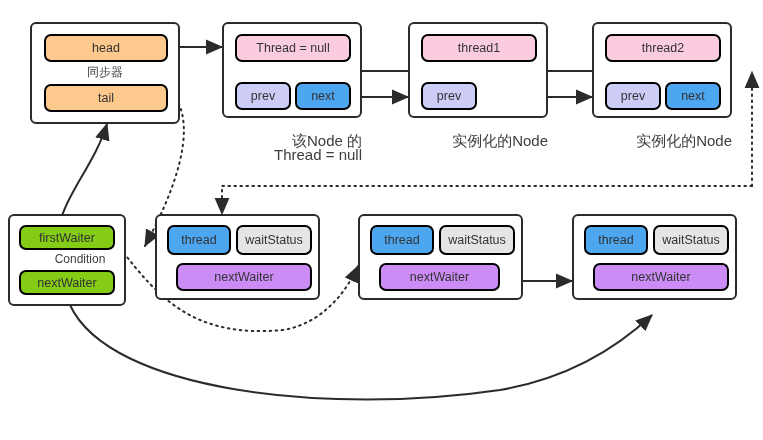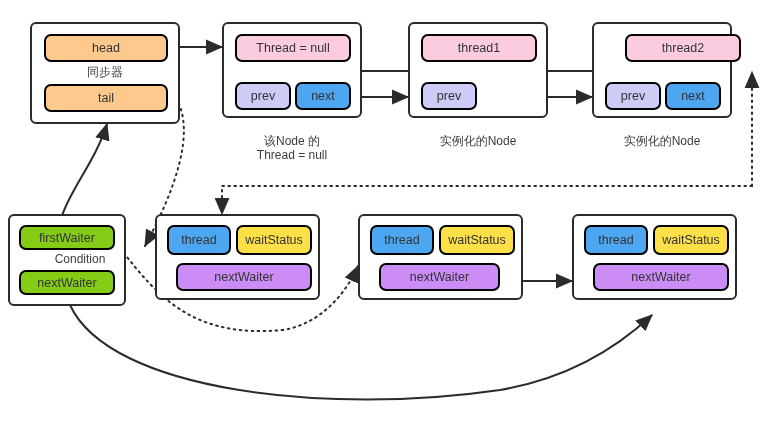--- a/index.html
+++ b/index.html
@@ -18,29 +18,29 @@
   .cell{
     position:absolute;border:2px solid #000000;border-radius:7px;
     box-sizing:border-box;display:flex;align-items:center;justify-content:center;
     font-size:12.5px;color:#333333;white-space:nowrap;
   }
   .c-orange{background:#fdc98d;}
   .c-pink{background:#fbcce0;}
   .c-prev{background:#ccccf7;}
   .c-blue{background:#4da6f0;}
   .c-green{background:#84cc16;}
-  .c-wait{background:#fde047;}
+  .c-wait{background:#e5e5e5;}
   .c-next-waiter{background:#cb8df5;}
 
   .inner-label{
     position:absolute;font-size:12px;color:#3d3d3d;text-align:center;
     white-space:nowrap;
   }
   .caption{
-    position:absolute;font-size:12px;color:#3d3d3d;text-align:center;
+    position:absolute;font-size:15px;color:#3d3d3d;text-align:right;
     line-height:14px;white-space:pre-line;
   }
   .bottom-note{
     position:absolute;left:0;width:763px;text-align:center;
     font-size:12.5px;font-weight:bold;color:#2b2b2b;
   }
 </style>
 </head>
 <body>
 
@@ -114,21 +114,21 @@
     </div>
     <div class="cell c-prev" style="left:11px;top:58px;width:56px;height:28px;">
       <span>prev</span>
     </div>
   </div>
   <div class="caption" style="left:408px;top:120px;width:140px;">
     <span>实例化的Node</span>
   </div>
 
   <div class="outer-box" style="left:592px;top:22px;width:140px;height:96px;">
-    <div class="cell c-pink" style="left:11px;top:10px;width:116px;height:28px;margin-left:20px;">
+    <div class="cell c-pink" style="left:11px;top:10px;width:116px;height:28px;">
       <span>thread2</span>
     </div>
     <div class="cell c-prev" style="left:11px;top:58px;width:56px;height:28px;">
       <span>prev</span>
     </div>
     <div class="cell c-blue" style="left:71px;top:58px;width:56px;height:28px;">
       <span>next</span>
     </div>
   </div>
   <div class="caption" style="left:592px;top:120px;width:140px;">

